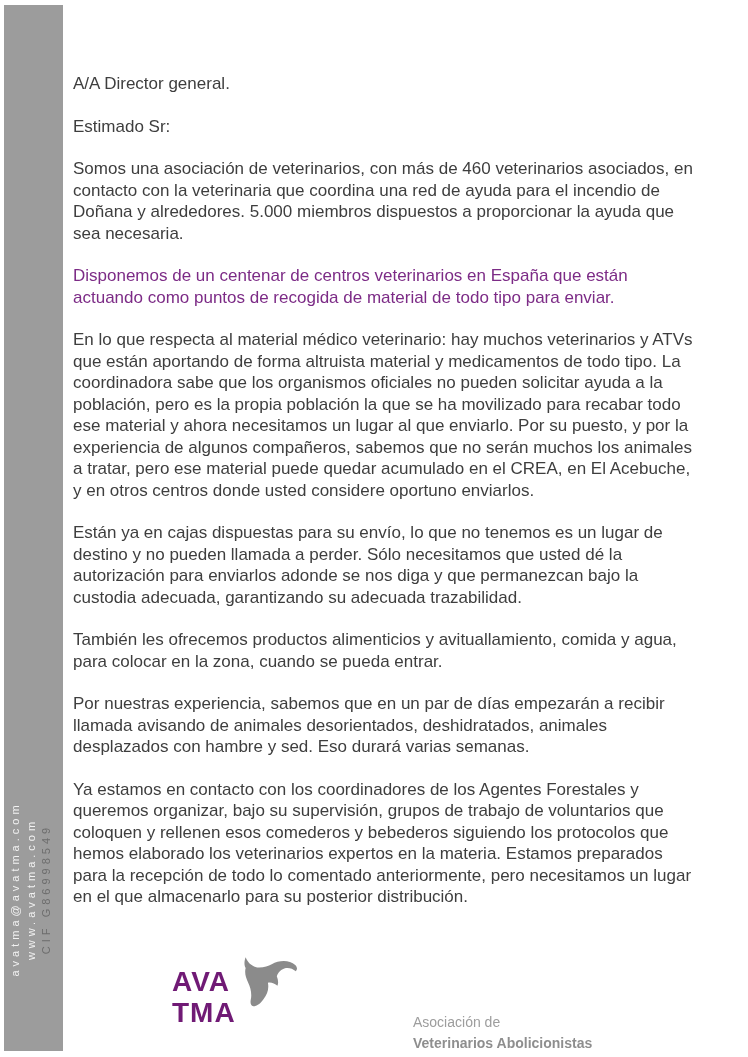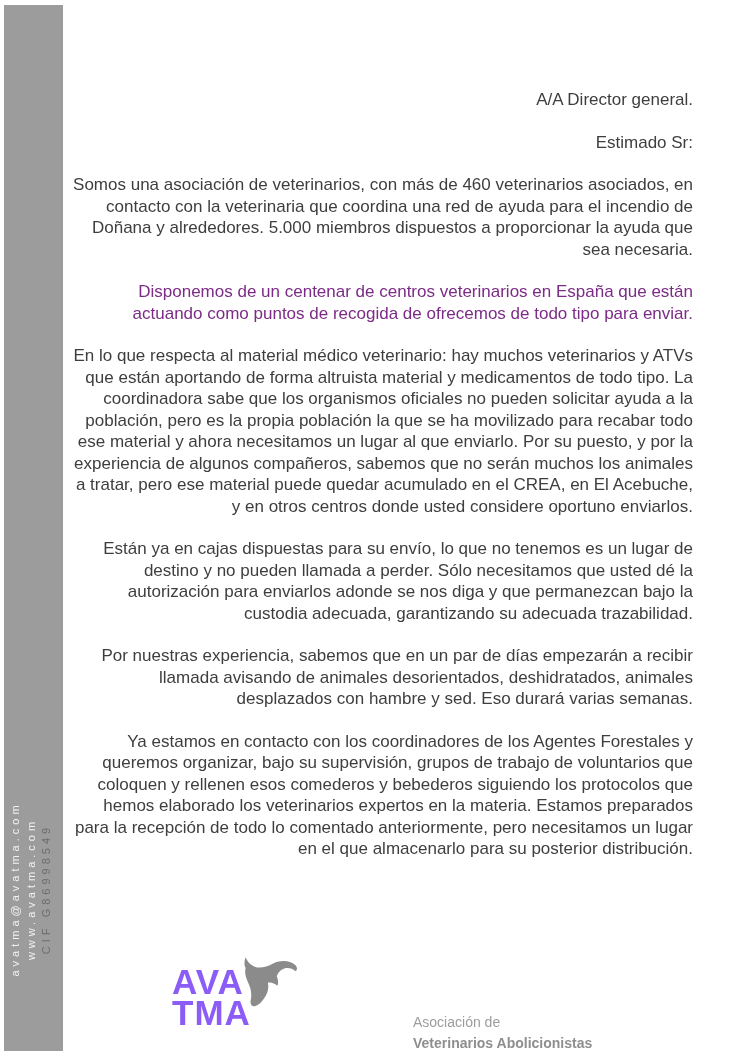--- a/index.html
+++ b/index.html
@@ -25,28 +25,28 @@
     color:#f2f2f2;white-space:nowrap;
     font-family:"Liberation Sans", sans-serif;
   }
   .side-line.cif{color:#6d6d6d;}
 
   
   .content{
     position:absolute;left:73px;top:73px;width:620px;
     color:#3e3e3e;font-size:17px;line-height:21.5px;
   }
-  .para{margin:16px 0 21px 0;text-align:right;}
+  .para{margin:0 0 21px 0;}
   .para.highlight{color:#7c2b86;}
   .para strong{font-weight:400;}
 
   
   .logo-text{
     position:absolute;left:172px;top:966px;
-    color:#8b5cf6;font-weight:800;font-size:35px;line-height:31px;
+    color:#701a75;font-weight:800;font-size:28px;line-height:31px;
     letter-spacing:1px;
   }
   .bull{
     position:absolute;left:231px;top:956px;width:70px;height:54px;
   }
   .bull path{fill:#8b8b8b;}
   .org-text{
     position:absolute;left:413px;top:1012px;
     color:#9d9d9d;font-size:14px;line-height:20.5px;
   }
@@ -61,23 +61,24 @@
   <div class="sidebar-rot">
     <span class="side-line">avatma@avatma.com</span>
     <span class="side-line">www.avatma.com</span>
     <span class="side-line cif">CIF G86998549</span>
   </div>
 
   <div class="content">
     <p class="para">A/A Director general.</p>
     <p class="para">Estimado Sr:</p>
     <p class="para">Somos una asociación de veterinarios, con más de 460 veterinarios asociados, en contacto con la veterinaria que coordina una red de ayuda para el incendio de Doñana y alrededores. 5.000 miembros dispuestos a proporcionar la ayuda que sea necesaria.</p>
-    <p class="para highlight">Disponemos de un centenar de centros veterinarios en España que están actuando como puntos de recogida de ofrecemos de todo tipo para enviar.</p>
+    <p class="para highlight">Disponemos de un centenar de centros veterinarios en España que están actuando como puntos de recogida de material de todo tipo para enviar.</p>
     <p class="para">En lo que respecta al material médico veterinario: hay muchos veterinarios y ATVs que están aportando de forma altruista material y medicamentos de todo tipo. La coordinadora sabe que los organismos oficiales no pueden solicitar ayuda a la población, pero es la propia población la que se ha movilizado para recabar todo ese material y ahora necesitamos un lugar al que enviarlo. Por su puesto, y por la experiencia de algunos compañeros, sabemos que no serán muchos los animales a tratar, pero ese material puede quedar acumulado en el CREA, en El Acebuche, y en otros centros donde usted considere oportuno enviarlos.</p>
     <p class="para">Están ya en cajas dispuestas para su envío, lo que no tenemos es un lugar de destino y no pueden llamada a perder. Sólo necesitamos que usted dé la autorización para enviarlos adonde se nos diga y que permanezcan bajo la custodia adecuada, garantizando su adecuada trazabilidad.</p>
+    <p class="para">También les ofrecemos productos alimenticios y avituallamiento, comida y agua, para colocar en la zona, cuando se pueda entrar.</p>
     <p class="para">Por nuestras experiencia, sabemos que en un par de días empezarán a recibir llamada avisando de animales desorientados, deshidratados, animales desplazados con hambre y sed. Eso durará varias semanas.</p>
     <p class="para">
       <span>Ya estamos en contacto con los coordinadores de los Agentes Forestales y queremos organizar, bajo su supervisión, grupos de trabajo de voluntarios que coloquen y rellenen esos comederos y bebederos siguiendo los protocolos que hemos elaborado los veterinarios expertos en la materia. Estamos preparados para la recepción de todo lo comentado anteriormente, pero </span><strong>necesitamos un lugar en el que almacenarlo para su posterior distribución</strong><span>.</span>
     </p>
   </div>
 
   <div class="logo-text">
     <div>AVA</div>
     <div>TMA</div>
   </div>

